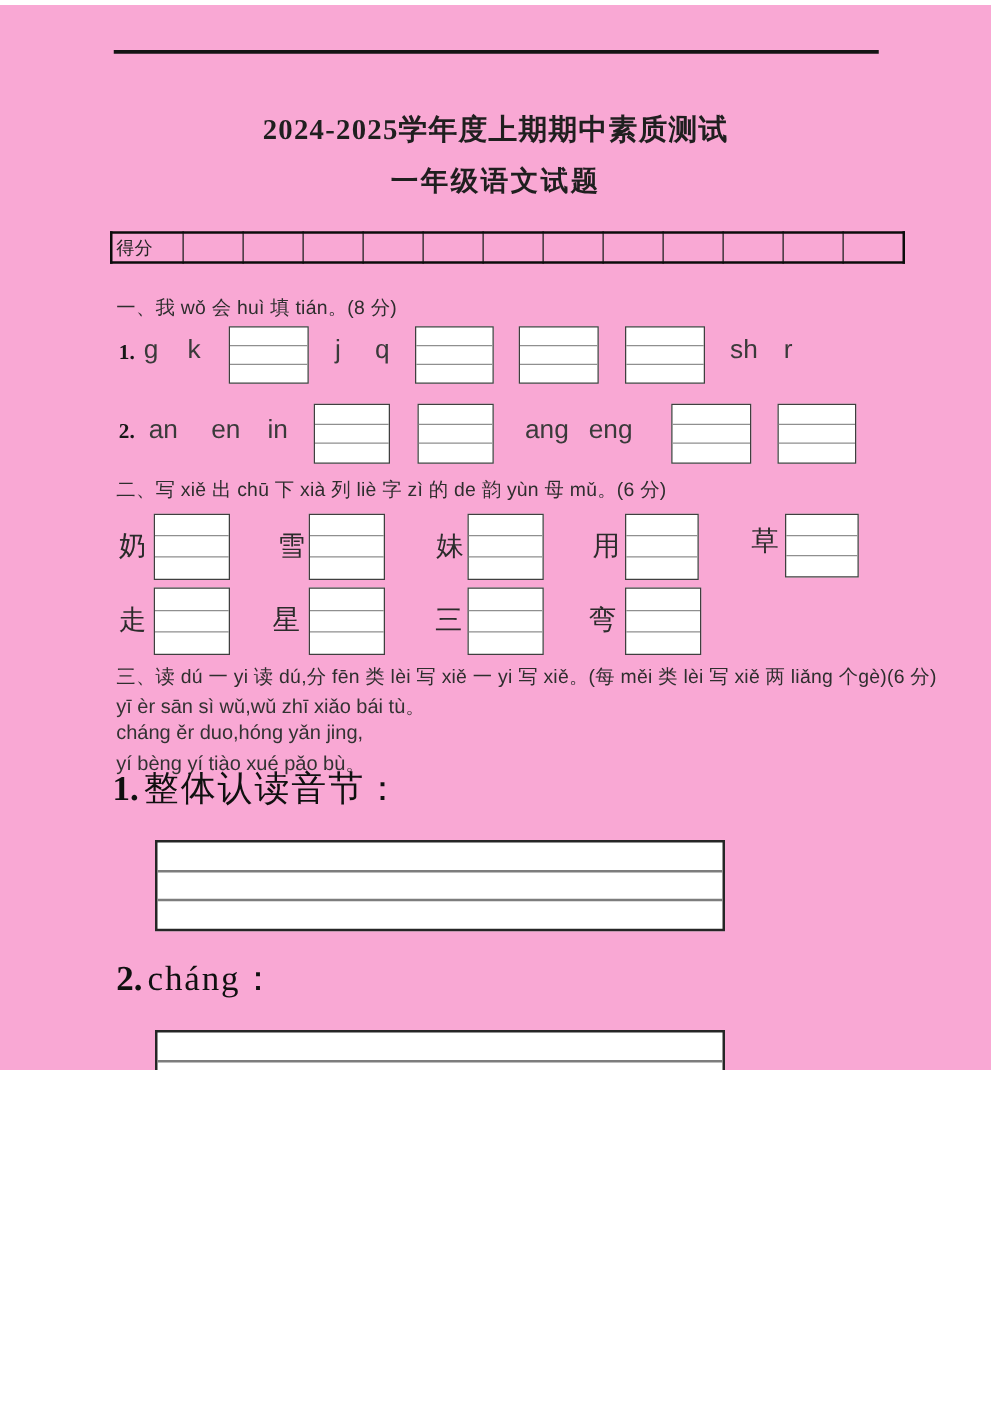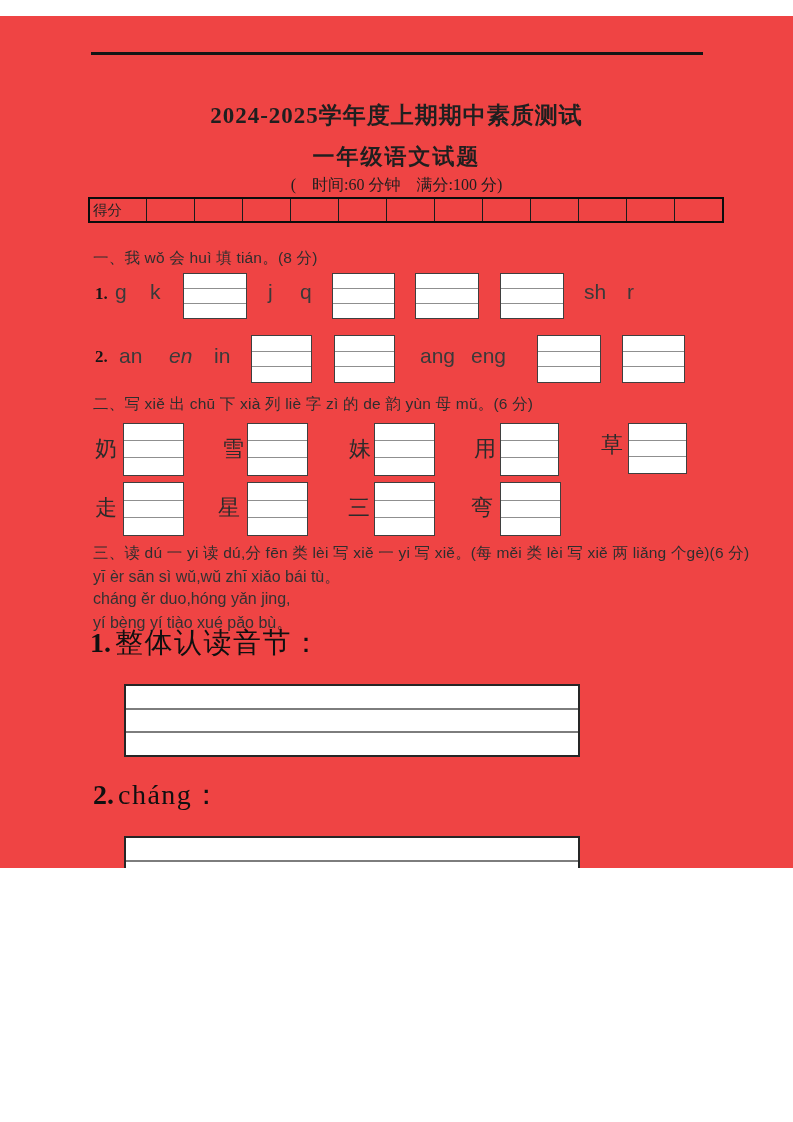--- a/index.html
+++ b/index.html
@@ -1,18 +1,18 @@
 <!DOCTYPE html>
 <html><head>
 <meta charset="utf-8">
 <style>
   html,body{margin:0;padding:0;background:#ffffff;}
   #page{
-    position:relative;width:793px;height:852px;margin:16px auto;
-    background:#ef4444;color:#1f1f1f;overflow:hidden;
+    position:relative;width:793px;height:852px;margin:4px auto;
+    background:#f9a8d4;color:#1f1f1f;overflow:hidden;
     font-family:"Liberation Serif", serif;
   }
   .abs{position:absolute;}
 
   
   #header-rule{left:91px;top:36px;width:612px;height:3px;background:#141414;}
   #exam-title{left:0;top:84px;width:100%;text-align:center;
     font-size:23px;font-weight:bold;letter-spacing:1px;}
   #exam-subtitle{left:0;top:126px;width:100%;text-align:center;
     font-size:22px;font-weight:bold;letter-spacing:2px;}
@@ -60,21 +60,20 @@
 </style>
 </head>
 <body>
 
 <div id="page">
 
   <div id="header-rule" class="abs"></div>
 
   <div id="exam-title" class="abs">2024-2025学年度上期期中素质测试</div>
   <div id="exam-subtitle" class="abs">一年级语文试题</div>
-  <div id="exam-meta" class="abs">(　时间:60 分钟　满分:100 分)</div>
 
   <table id="score-table" class="abs">
     <tbody>
     <tr>
       <td class="c-label">得分</td>
       <td class="c-num"></td>
       <td class="c-num"></td>
       <td class="c-num"></td>
       <td class="c-num"></td>
       <td class="c-num"></td>
@@ -110,21 +109,21 @@
     </div>
   <div class="abs pbox" style="left:500px;top:257px;width:62px;height:44px;">
       <i class="pline l1"></i>
       <i class="pline l2"></i>
     </div>
   <span class="abs ans-letter" style="left:584px;top:264px;">sh</span>
   <span class="abs ans-letter" style="left:627px;top:264px;">r</span>
 
   <span class="abs ans-num" style="left:95px;top:331px;">2.</span>
   <span class="abs ans-letter" style="left:119px;top:328px;">an</span>
-  <span class="abs ans-letter" style="left:169px;top:328px;font-style:italic;">en</span>
+  <span class="abs ans-letter" style="left:169px;top:328px;">en</span>
   <span class="abs ans-letter" style="left:214px;top:328px;">in</span>
   <div class="abs pbox" style="left:251px;top:319px;width:59px;height:46px;">
       <i class="pline l1"></i>
       <i class="pline l2"></i>
     </div>
   <div class="abs pbox" style="left:334px;top:319px;width:59px;height:46px;">
       <i class="pline l1"></i>
       <i class="pline l2"></i>
     </div>
   <span class="abs ans-letter" style="left:420px;top:328px;">ang</span>

